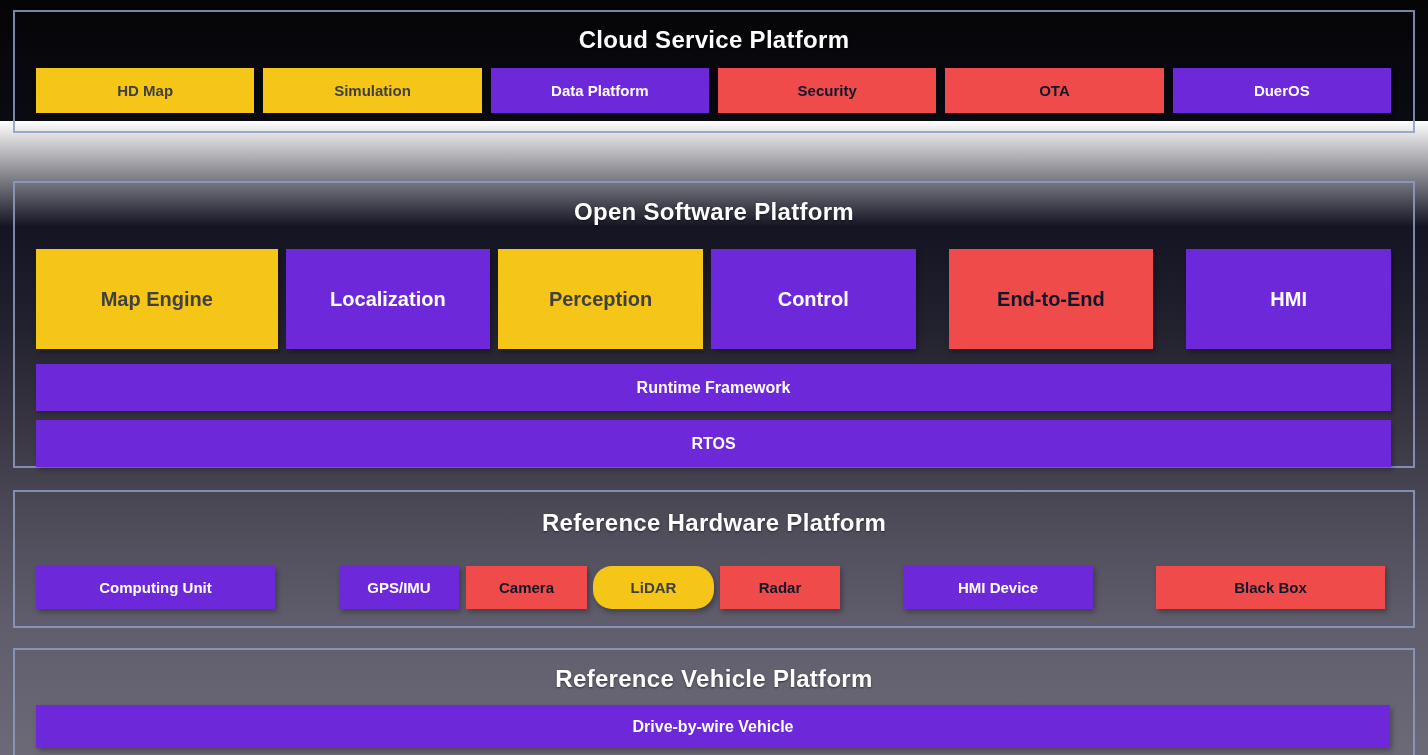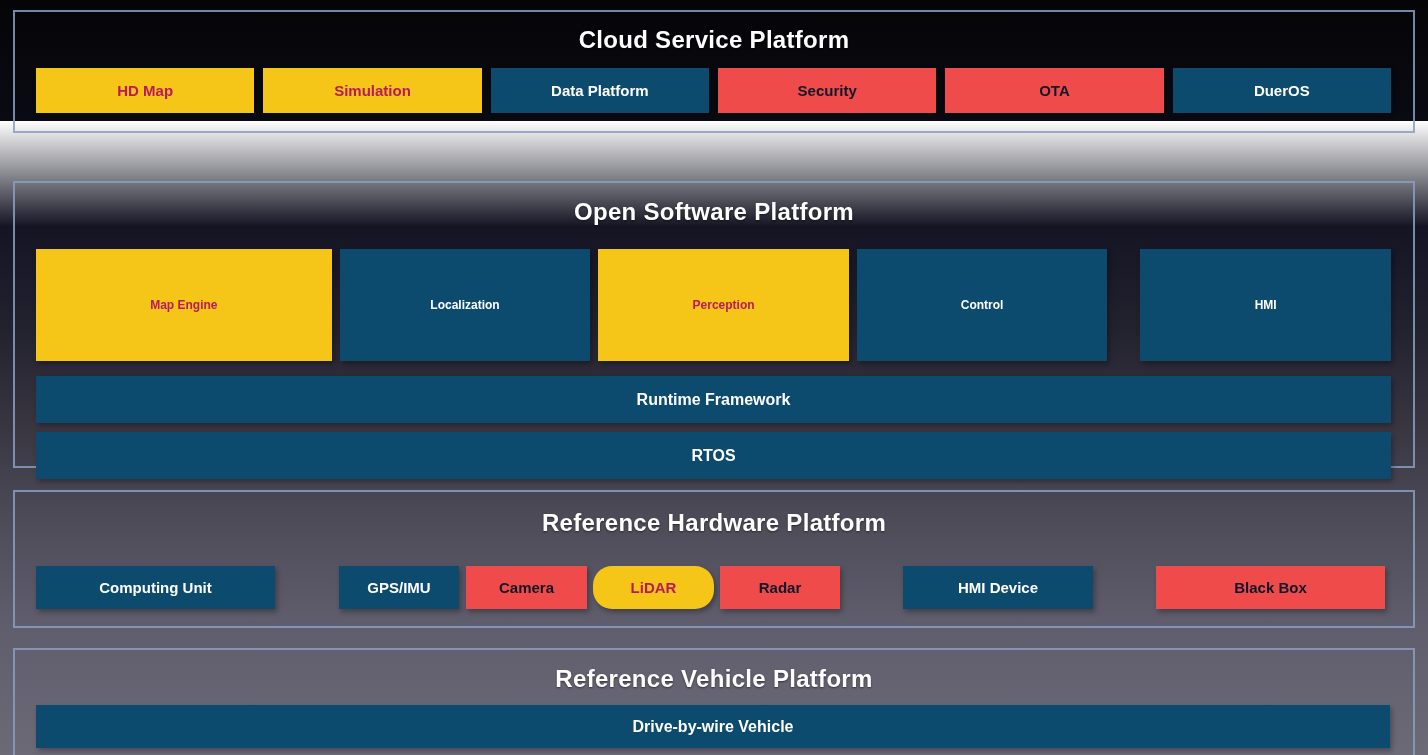--- a/index.html
+++ b/index.html
@@ -42,43 +42,43 @@
   .box {
     display: flex;
     align-items: center;
     justify-content: center;
     font-size: 15px;
     font-weight: bold;
     box-sizing: border-box;
     box-shadow: 2px 3px 5px rgba(0,0,0,0.30);
     text-align: center;
   }
-  .c-yellow { background: #f5c518; color: #be185d; text-align: center; }
-  .c-blue   { background: #0c4a6e; color: #ffffff; }
+  .c-yellow { background: #f5c518; color: #404040; text-align: center; }
+  .c-blue   { background: #6d28d9; color: #ffffff; }
   .c-red    { background: #f04b4b; color: #0f172a; }
 
   
   #sec-cloud { height: 123px; padding-top: 13px; margin-bottom: 13px; }
   .row-cloud {
     display: flex;
     gap: 9px;
     padding: 0 22px 0 21px;
     margin-top: 13px;
   }
   .row-cloud .box { flex: 1; height: 45px; }
 
   
   #sec-software { height: 287px; padding-top: 14px; margin-bottom: 22px; margin-top: 48px; }
   .row-modules {
     display: flex;
     gap: 8px;
     padding: 0 22px 0 21px;
     margin-top: 22px;
   }
-  .row-modules .box { flex: 1; height: 112px; font-size: 12px; }
+  .row-modules .box { flex: 1; height: 100px; font-size: 20px; }
   .row-modules .wide { flex: 1.18; }
   .row-modules .spaced { margin-left: 25px; }
   .bar {
     height: 47px;
     margin: 0 22px 0 21px;
     font-size: 16px;
   }
   .bar-runtime { margin-top: 15px; }
   .bar-rtos { margin-top: 9px; }
 
@@ -121,20 +121,21 @@
   </div>
 </div>
 
 <div class="section" id="sec-software">
   <div class="section-title">Open Software Platform</div>
   <div class="row-modules">
     <div class="box c-yellow wide">Map Engine</div>
     <div class="box c-blue">Localization</div>
     <div class="box c-yellow">Perception</div>
     <div class="box c-blue">Control</div>
+    <div class="box c-red spaced">End-to-End</div>
     <div class="box c-blue spaced">HMI</div>
   </div>
   <div class="box bar bar-runtime c-blue">Runtime Framework</div>
   <div class="box bar bar-rtos c-blue">RTOS</div>
 </div>
 
 <div class="section" id="sec-hardware">
   <div class="section-title">Reference Hardware Platform</div>
   <div class="row-hw">
     <div class="box c-blue hw-computing">Computing Unit</div>

